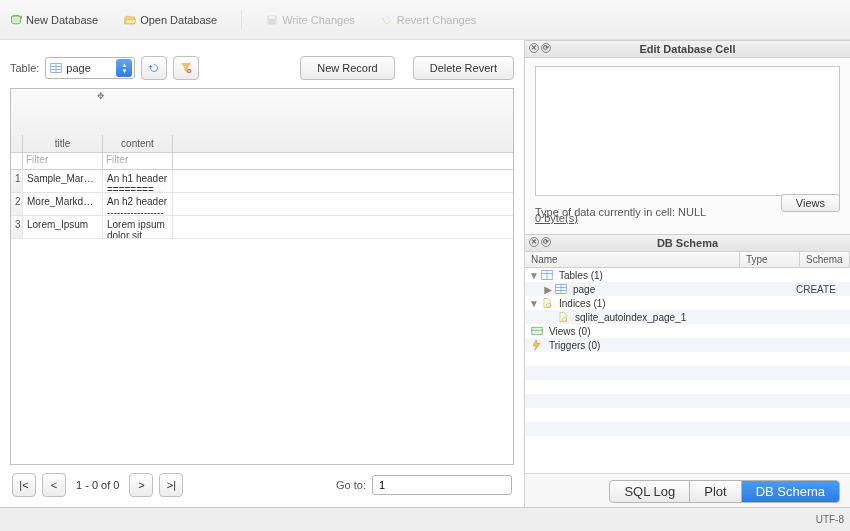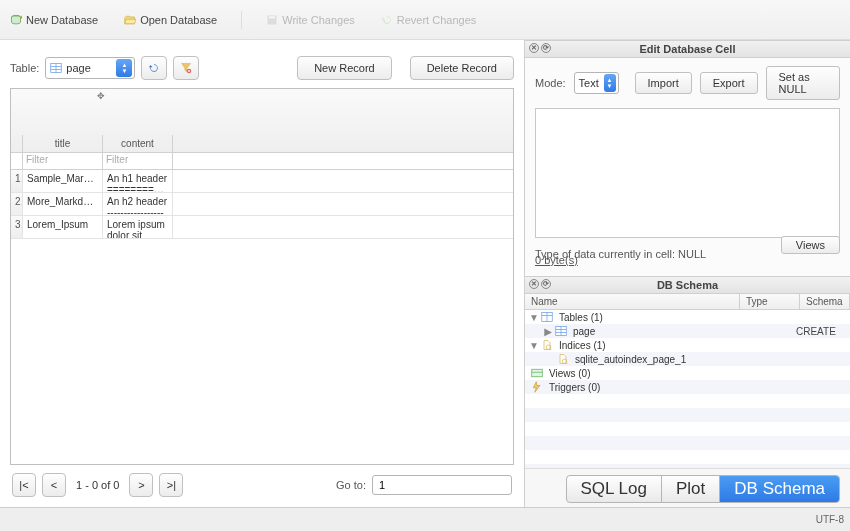--- a/index.html
+++ b/index.html
@@ -66,21 +66,21 @@
   .schema-body { flex:1; background:#fff; overflow:auto; font-size:10px; }
   .srow { display:flex; align-items:center; height:14px; padding:0 4px; }
   .srow.alt { background:#f3f5fb; }
   .srow .sn { margin-left:4px; white-space:nowrap; overflow:hidden; text-overflow:ellipsis; }
   .srow .st { margin-left:auto; width:60px; }
   .srow .ss { width:50px; color:#444; }
   .tree-ic { width:10px; text-align:center; color:#888; display:inline-block; }
   .node-ic { width:12px; height:10px; display:inline-flex; align-items:center; justify-content:center; margin:0 2px; }
   .bottom-tabs-row { display:flex; justify-content:flex-end; padding:6px 10px 4px 0; border-top:1px solid #dcdcdc; background:#f7f7f7; }
   .btabs { display:flex; border:1px solid #b5b5b5; border-radius:4px; overflow:hidden; background:linear-gradient(#fefefe,#e9e9e9); }
-  .btab { padding:3px 14px; font-size:17px; border-right:1px solid #b5b5b5; cursor:pointer; }
+  .btab { padding:3px 14px; font-size:13px; border-right:1px solid #b5b5b5; cursor:pointer; }
   .btab:last-child { border-right:none; }
   .btab.active { background:linear-gradient(#4a9cf2,#2e7ae6); color:#fff; }
   .status-bar { height:24px; background:#eee; border-top:1px solid #ccc; display:flex; justify-content:flex-end; align-items:center; padding:0 6px; font-size:10px; color:#666;text-align:center; }
   svg.ico { width:12px; height:12px; }
 </style>
 </head>
 <body>
 
 <div class="root">
 
@@ -140,21 +140,21 @@
         <div class="small-btn">
           <svg class="ico" viewBox="0 0 16 16">
               <path d="M2 2h12l-4.5 6v5l-3-2V8z" fill="#f0c36d" stroke="#c9a634" stroke-width="0.6"></path>
               <circle cx="12" cy="12" r="3" fill="#e06666"></circle>
               <path d="M10.8 10.8l2.4 2.4M13.2 10.8l-2.4 2.4" stroke="#fff" stroke-width="1"></path>
             </svg>
         </div>
         <div class="flex-spacer"></div>
         <div class="rec-btn">New Record</div>
         <div style="width:6px;"></div>
-        <div class="rec-btn">Delete Record</div>
+        <div class="rec-btn">Delete Revert</div>
       </div>
 
       <div class="grid-holder">
         <div class="grid-head-row">
           <div class="gh idx"></div>
           <div class="gh title">title</div>
           <div class="gh content">content</div>
           <span class="grip">✥</span>
         </div>
         <div class="filter-row">
@@ -197,31 +197,20 @@
 
     <div class="right-panel">
       <div class="panel-header">
         <span class="dots">
           <span class="dot">✕</span>
           <span class="dot">⟳</span>
         </span>
         <span>Edit Database Cell</span>
       </div>
       <div class="cell-pane">
-        <div class="mode-row">
-          <span class="lbl">Mode:</span>
-          <div class="select-mode">
-            <span>Text</span>
-            <span class="arrows">▲<br>▼</span>
-          </div>
-          <div class="flex-spacer"></div>
-          <div class="flat-btn">Import</div>
-          <div class="flat-btn">Export</div>
-          <div class="flat-btn">Set as NULL</div>
-        </div>
         <div class="cell-text"></div>
         <div class="cell-info">Type of data currently in cell: NULL</div>
         <div class="apply-row">
             <div class="mini-btn">Views</div>
           </div>
         <div class="cell-size">0 byte(s)</div>
       </div>
 
       <div class="panel-header" style="margin-top:6px;">
         <span class="dots">

